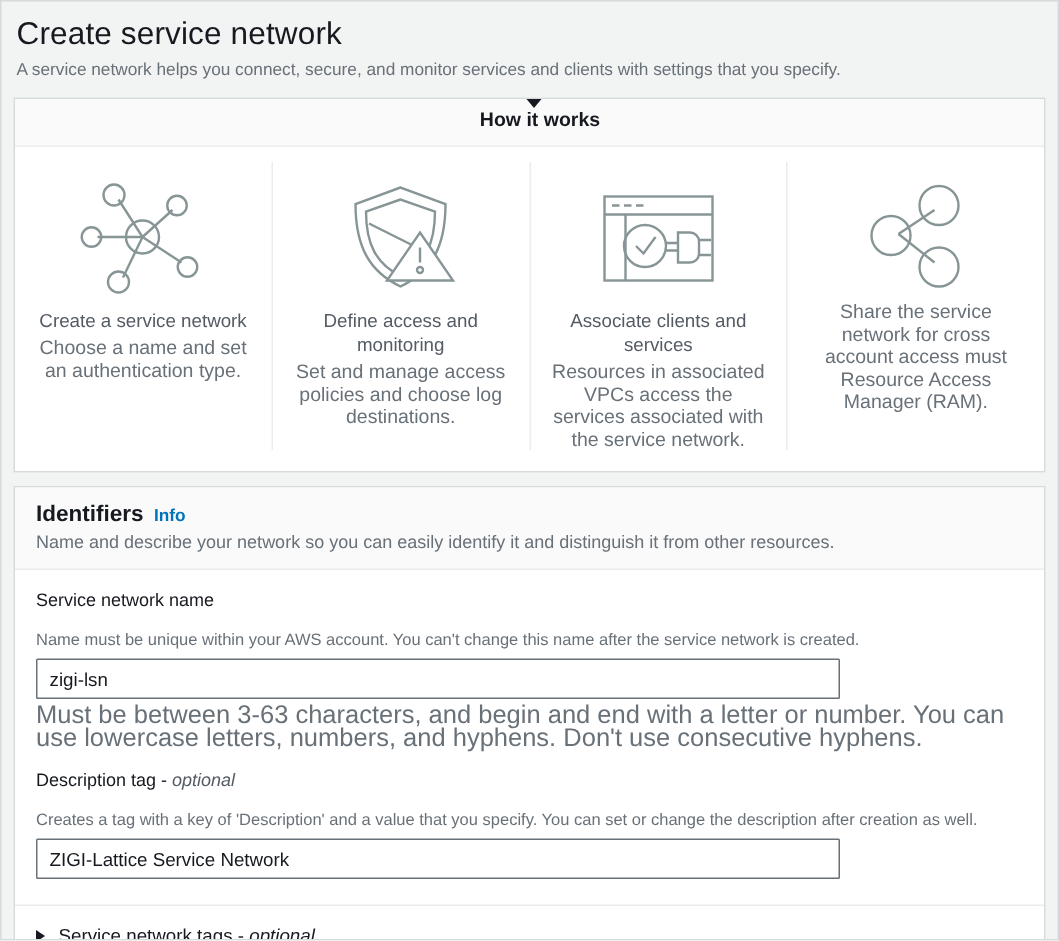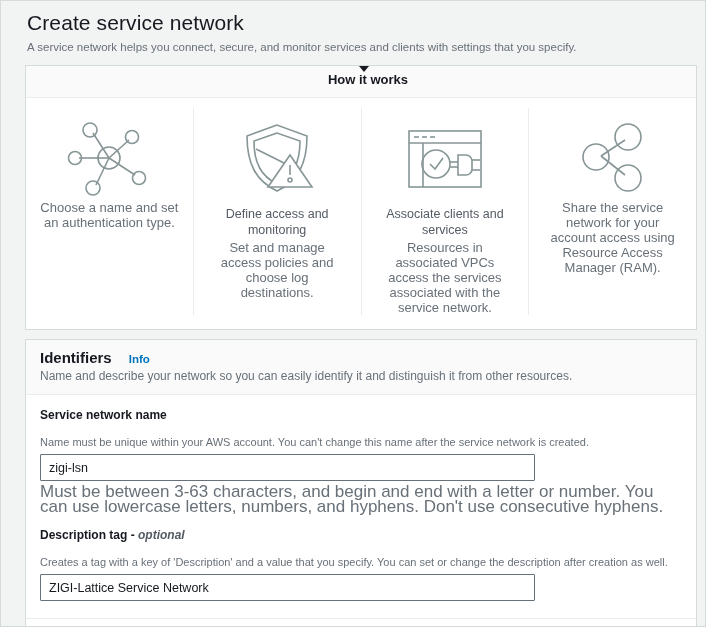--- a/index.html
+++ b/index.html
@@ -15,21 +15,20 @@
     overflow: hidden;
   }
   .page {
     position: relative;
     width: 706px;
     height: 627px;
     box-sizing: border-box;
     border: 1px solid #d5dbdb;
     background: #f2f3f3;
     overflow: hidden;
-    padding-left: 16px;
   }
 
   
   .page-header {
     padding: 8px 10px 10px 10px;
   }
   .page-title {
     font-size: 21px;
     font-weight: 400;
     line-height: 27px;
@@ -115,21 +114,21 @@
 
   
   .ident-head {
     padding: 9px 14px 10px 14px;
     background: #fafafa;
     border-bottom: 1px solid #eaeded;
   }
   .ident-title-row {
     display: flex;
     align-items: baseline;
-    gap: 17px;
+    gap: 7px;
   }
   .ident-title {
     font-size: 15px;
     font-weight: bold;
     color: #16191f;
   }
   .info-link {
     font-size: 11.5px;
     font-weight: bold;
     color: #0073bb;
@@ -145,42 +144,41 @@
   .ident-body {
     padding: 12px 14px 14px 14px;
     background: #ffffff;
   }
   .field { margin-bottom: 13px; }
   .field:last-child { margin-bottom: 0; }
   .field-label {
     font-size: 12px;
     color: #16191f;
     line-height: 16px;
-    font-weight: bold;
   }
   .field-label .optional {
     font-style: italic;
     color: #545b64;
   }
   .field-hint {
     font-size: 17px;
     color: #687078;
     line-height: 15px;
     margin-top: 2px;
   }
   .field-desc {
     font-size: 11px;
     color: #687078;
     line-height: 15px;
     margin-bottom: 4px;
     margin-top: 12px;
   }
   .text-input {
     display: block;
-    width: 495px;
+    width: 536px;
     height: 27px;
     box-sizing: border-box;
     border: 1px solid #687078;
     border-radius: 1px;
     background: #ffffff;
     font-family: "Liberation Sans", sans-serif;
     font-size: 12.5px;
     color: #16191f;
     padding: 0 8px;
     outline: none;
@@ -241,20 +239,21 @@
             <line x1="46" y1="41" x2="72" y2="58"></line>
             <line x1="46" y1="41" x2="33" y2="68"></line>
             <circle cx="46" cy="41" r="11"></circle>
             <circle cx="27" cy="13" r="7"></circle>
             <circle cx="69" cy="20" r="6.5"></circle>
             <circle cx="12" cy="41" r="6.5"></circle>
             <circle cx="76" cy="61" r="6.5"></circle>
             <circle cx="30" cy="71" r="7"></circle>
           </svg>
         </div>
+        <div class="card-title">Create a service network</div>
         <div class="card-desc">Choose a name and set an authentication type.</div>
       </div>
 
       <div class="card">
         <div class="card-icon">
           <svg width="86" height="82" viewBox="0 0 86 82" fill="none" stroke="#879596" stroke-width="1.6">
             <path d="M43 8 L13 19 C13 47 22 64 43 74 C64 64 73 47 73 19 Z"></path>
             <path d="M43 16 L20 24 C20 46 27 59 43 67 C59 59 66 46 66 24 Z"></path>
             <line x1="22" y1="32" x2="52" y2="47"></line>
             <path d="M56 38 L78 70 L34 70 Z" fill="#ffffff"></path>
@@ -291,21 +290,21 @@
       <div class="card">
         <div class="card-icon">
           <svg width="76" height="76" viewBox="0 0 76 76" fill="none" stroke="#879596" stroke-width="1.6">
             <line x1="26" y1="36" x2="50" y2="20"></line>
             <line x1="26" y1="36" x2="50" y2="55"></line>
             <circle cx="21" cy="37" r="13"></circle>
             <circle cx="53" cy="17" r="13"></circle>
             <circle cx="53" cy="58" r="13"></circle>
           </svg>
         </div>
-        <div class="card-desc">Share the service network for your account access using Resource Access Manager (RAM).</div>
+        <div class="card-desc">Share the service network for cross account access must Resource Access Manager (RAM).</div>
       </div>
 
     </div>
   </div>
 
   <div class="panel">
 
     <div class="ident-head">
       <div class="ident-title-row">
         <span class="ident-title">Identifiers</span>

